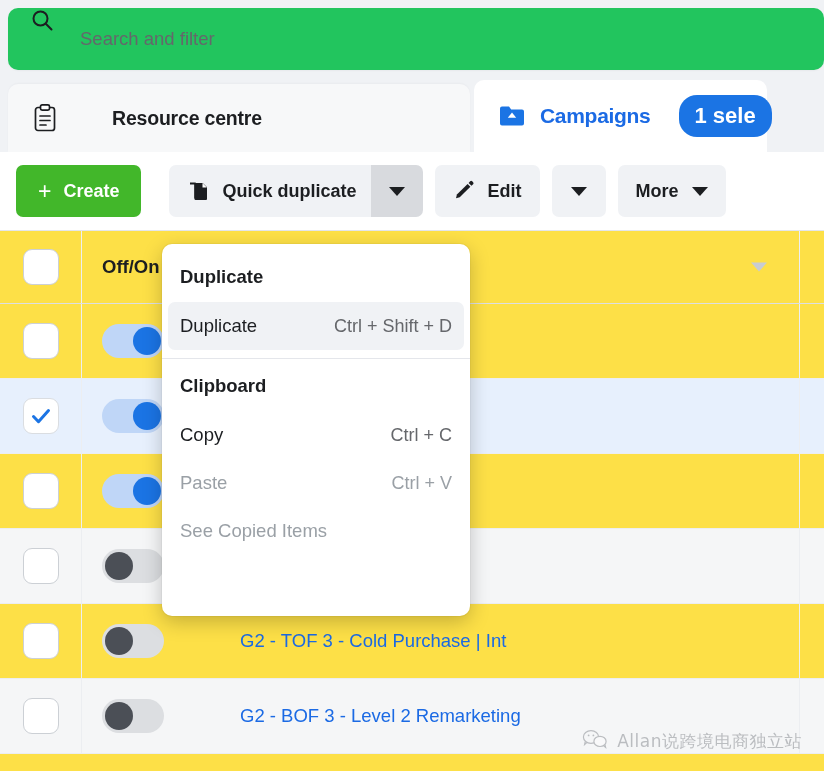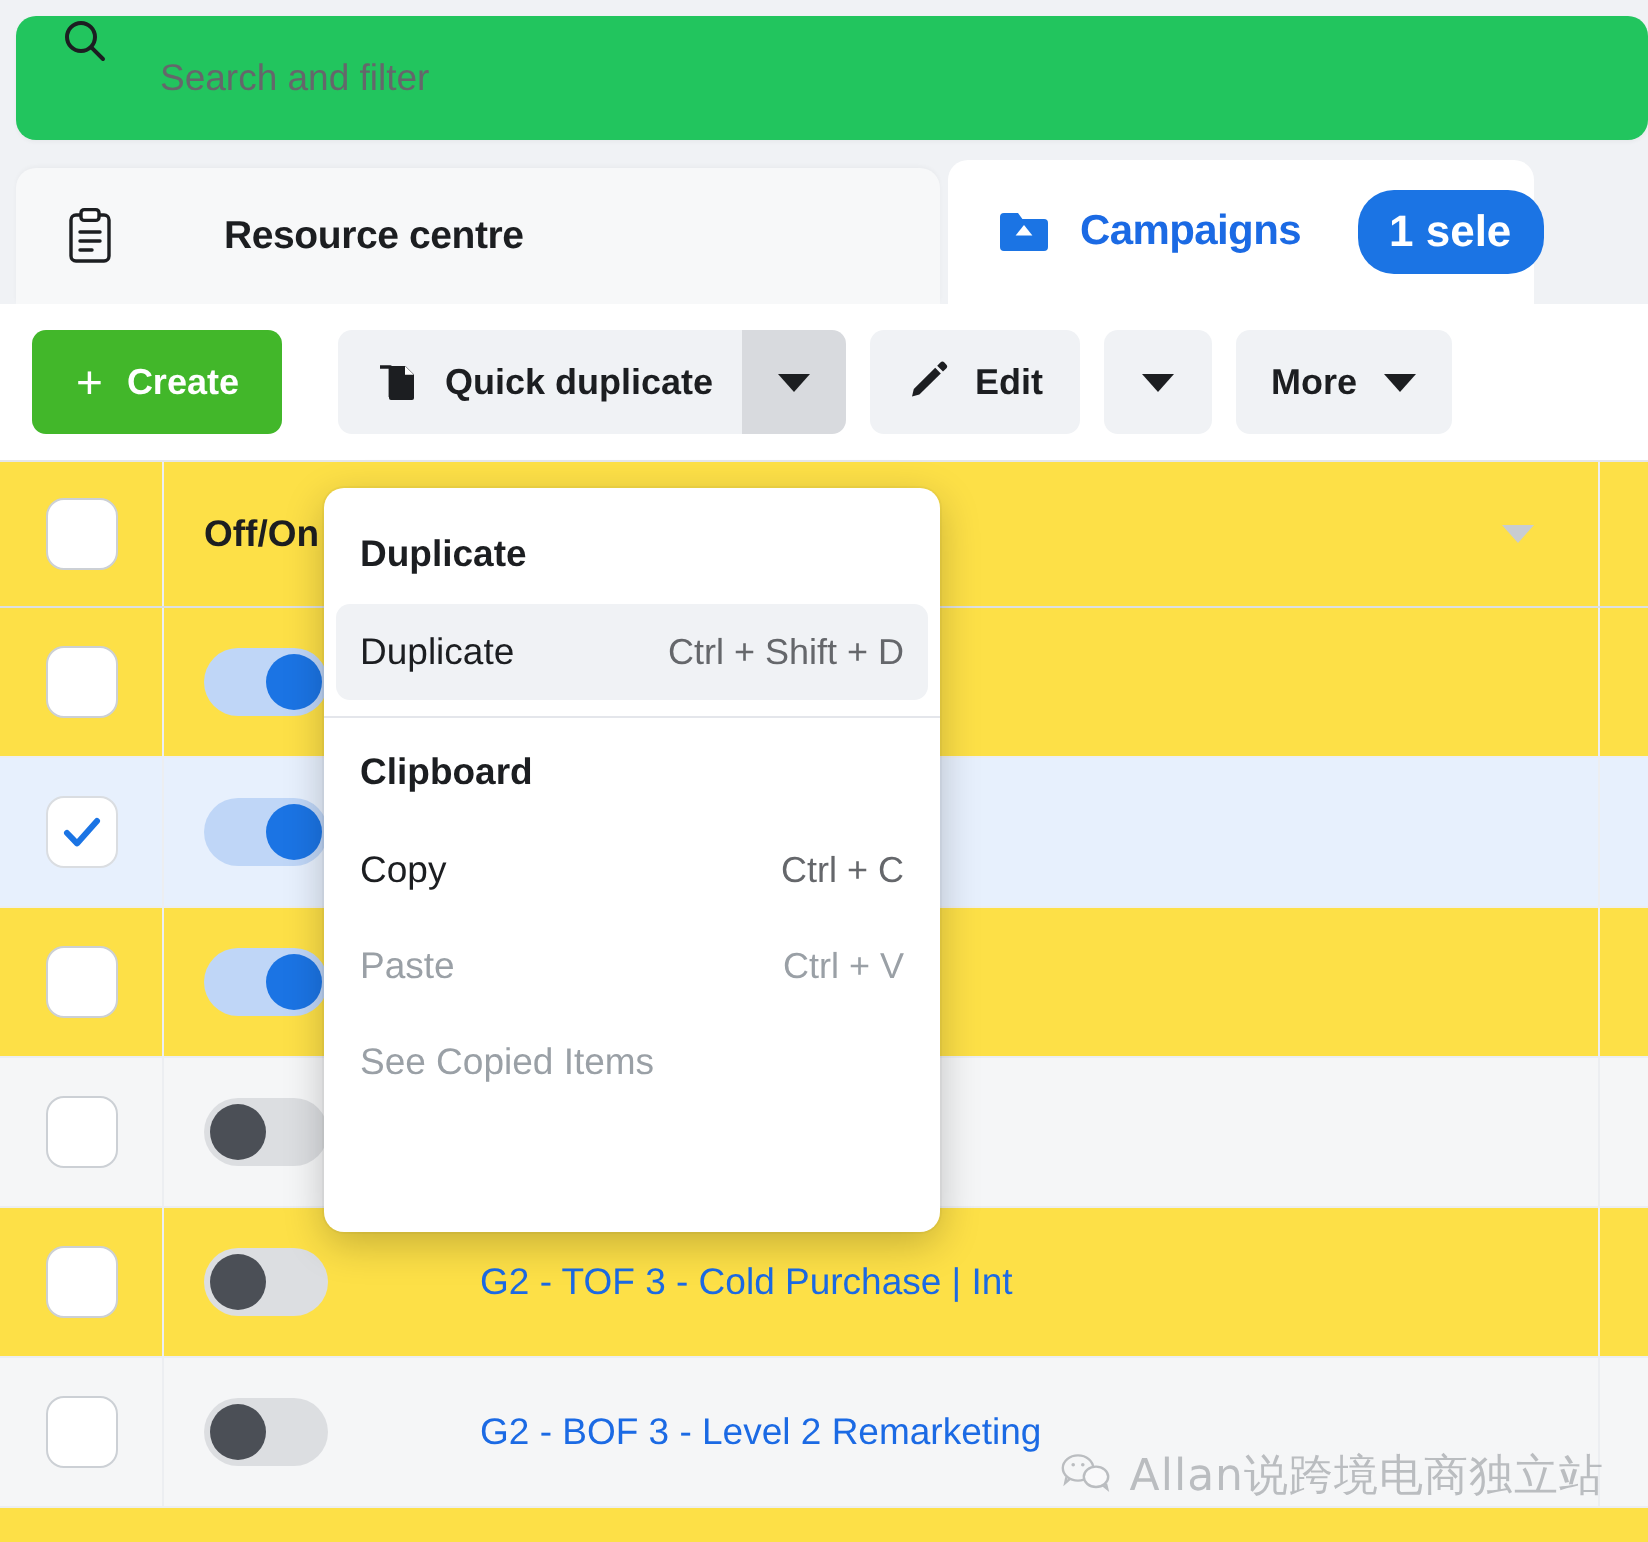--- a/index.html
+++ b/index.html
@@ -207,21 +207,21 @@
   .menu-item.disabled .shortcut { color: #9aa0a6; }
   .menu-divider { height: 1px; background: #e4e6eb; margin: 8px 0 4px 0; }
 
   
   .watermark {
     position: absolute; right: 22px; bottom: 18px;
     display: flex; align-items: center; gap: 9px;
     opacity: 0.42; z-index: 60; pointer-events: none;
   }
   .wm-text {
-    font-size: 22px; color: #6b6f76;
+    font-size: 17px; color: #6b6f76;
     font-family: "DejaVu Sans", sans-serif;
     letter-spacing: 0.5px;
   }
 </style>
 </head>
 <body>
 
 <div id="app">
 
   <div class="searchbar">

